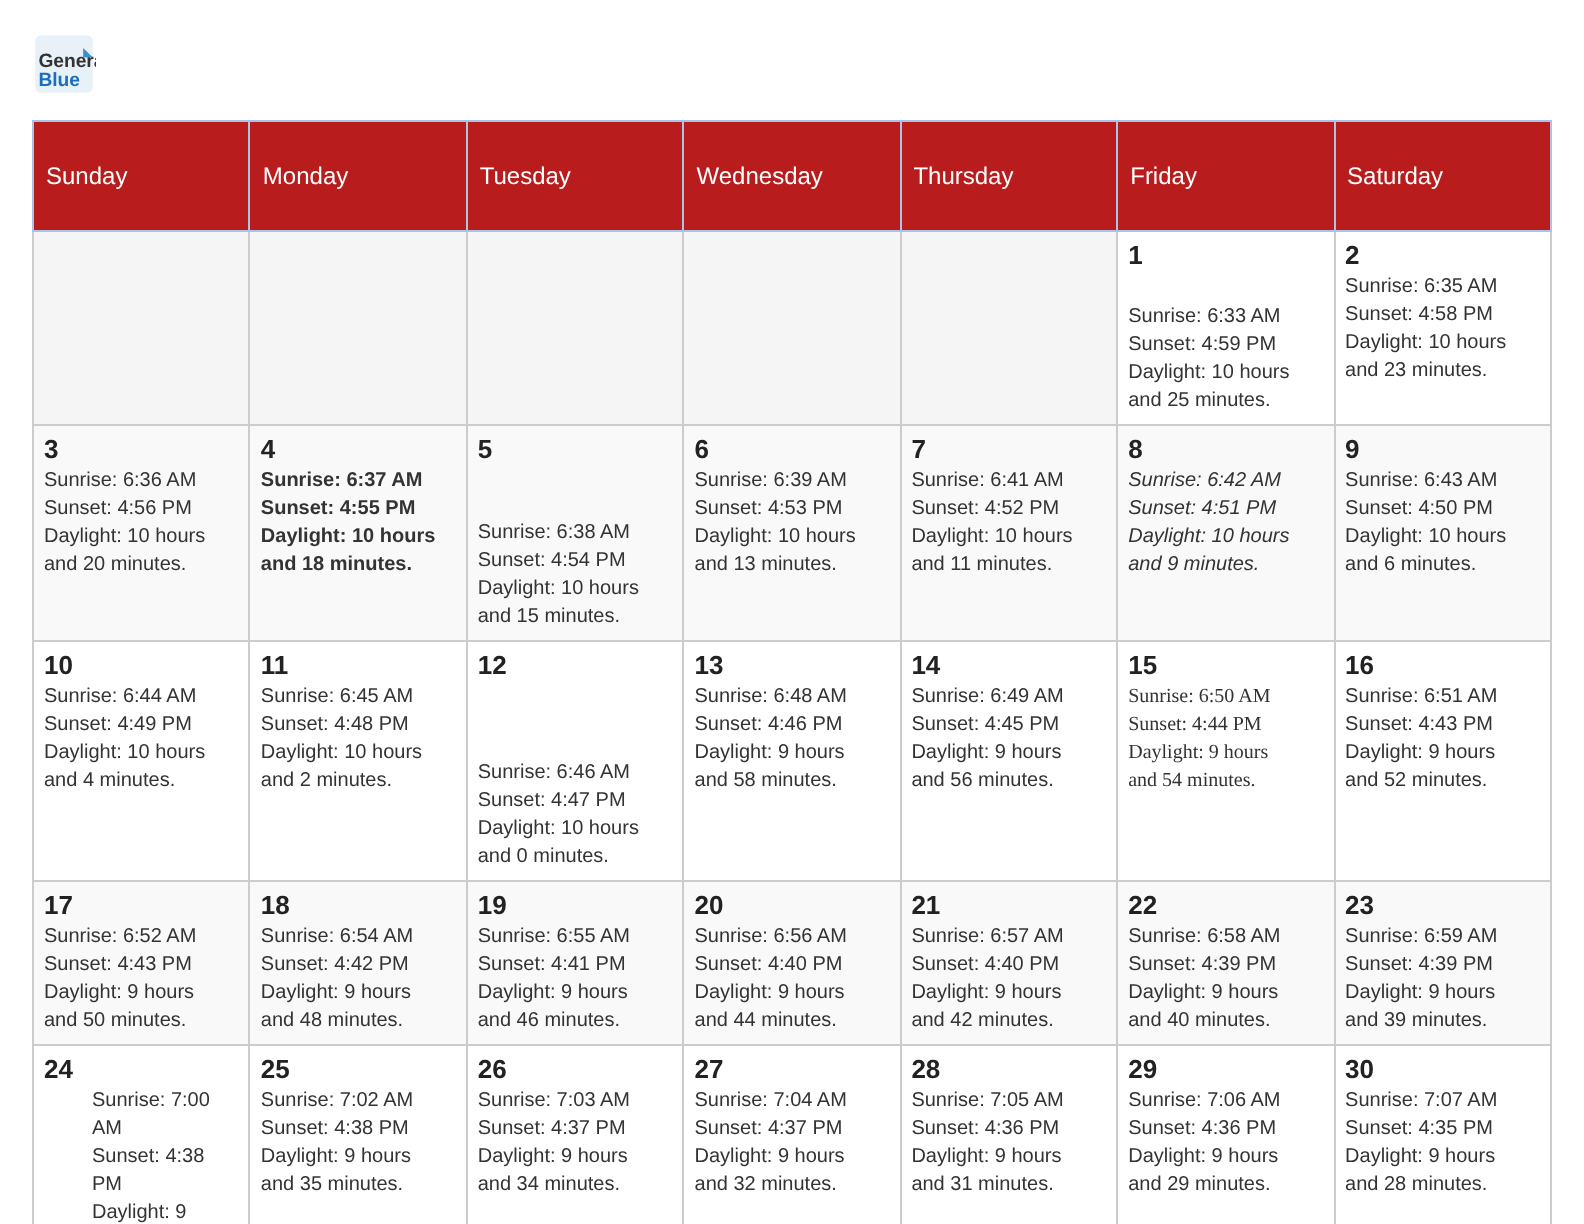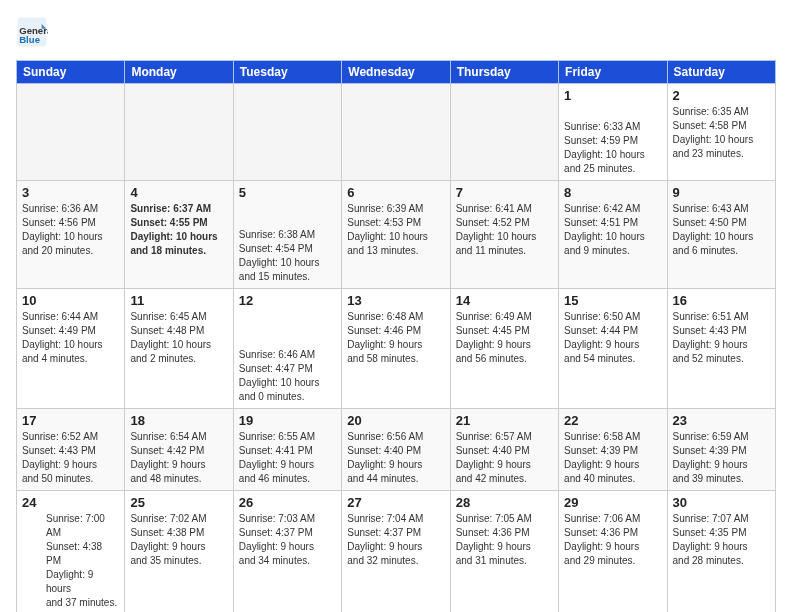--- a/index.html
+++ b/index.html
@@ -36,26 +36,26 @@
     .subtitle {
       font-size: 14px;
       color: #555;
     }
     table {
       width: 100%;
       border-collapse: collapse;
       font-size: 10.5px;
     }
     thead tr th {
-      background-color: #1d4ed8;
+      background-color: #b91c1c;
       color: #fff;
-      padding: 4px 6px;
+      padding: 20px 6px;
       text-align: left;
       font-size: 12px;
-      font-weight: bold;
+      font-weight: normal;
       border: 1px solid #aac4e8;
     }
     tbody tr td {
       border: 1px solid #ccc;
       vertical-align: top;
       padding: 4px 5px;
       height: 78px;
       background: #fff;
       width: calc(100% / 7);
     }
@@ -166,21 +166,21 @@
         </td>
         <td>
           <div class="day-number">7</div>
           <div class="day-info" style="white-space: pre-line;">Sunrise: 6:41 AM
 Sunset: 4:52 PM
 Daylight: 10 hours
 and 11 minutes.</div>
         </td>
         <td>
           <div class="day-number">8</div>
-          <div class="day-info" style="white-space: pre-line;">Sunrise: 6:42 AM
+          <div class="day-info" style="white-space: pre-line; font-style: italic;">Sunrise: 6:42 AM
 Sunset: 4:51 PM
 Daylight: 10 hours
 and 9 minutes.</div>
         </td>
         <td>
           <div class="day-number">9</div>
           <div class="day-info" style="white-space: pre-line;">Sunrise: 6:43 AM
 Sunset: 4:50 PM
 Daylight: 10 hours
 and 6 minutes.</div>
@@ -217,21 +217,21 @@
         </td>
         <td>
           <div class="day-number">14</div>
           <div class="day-info" style="white-space: pre-line;">Sunrise: 6:49 AM
 Sunset: 4:45 PM
 Daylight: 9 hours
 and 56 minutes.</div>
         </td>
         <td>
           <div class="day-number">15</div>
-          <div class="day-info" style="white-space: pre-line;">Sunrise: 6:50 AM
+          <div class="day-info" style="white-space: pre-line; font-family: Liberation Serif, serif;">Sunrise: 6:50 AM
 Sunset: 4:44 PM
 Daylight: 9 hours
 and 54 minutes.</div>
         </td>
         <td>
           <div class="day-number">16</div>
           <div class="day-info" style="white-space: pre-line;">Sunrise: 6:51 AM
 Sunset: 4:43 PM
 Daylight: 9 hours
 and 52 minutes.</div>

